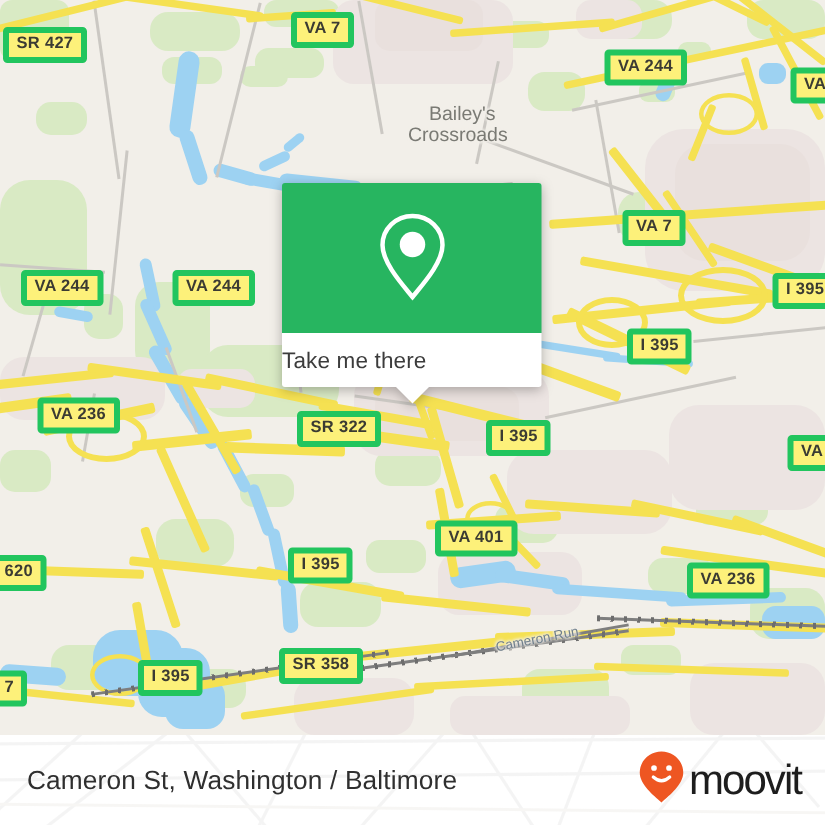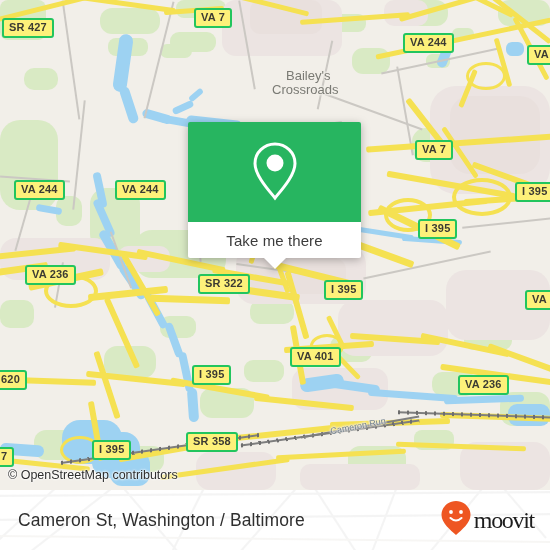--- a/index.html
+++ b/index.html
@@ -25,21 +25,21 @@
   .urban{background:#ece4e2;}
   .urban2{background:#e9e0dd;}
   .water{background:#9dd2f2;}
   .gr-thin{background:#cbc8c3;}
   .ylw{background:#f5e152;}
 
   
   .shield{
     position:absolute;
     background:#fdf17a;
-    border:2px solid #22c55e;
+    border:4px solid #22c55e;
     border-radius:3px;
     color:#3b3b33;
     font-size:11px;
     font-weight:bold;
     font-family:"Liberation Sans", sans-serif;
     padding:1px 5px 2px 5px;
     white-space:nowrap;
     line-height:13px;
     letter-spacing:.2px;
   }
@@ -96,21 +96,21 @@
   #popup-body{
     background:#27b560;
     height:100px;
     border-radius:2px 2px 0 0;
     display:flex;align-items:center;justify-content:center;
   }
   #popup-foot{
     background:#ffffff;
     height:36px;
     border-radius:0 0 2px 2px;
-    display:flex;align-items:center;justify-content:center;
+    display:flex;align-items:center;justify-content:flex-start;
     position:relative;
   }
   #popup-foot-label{
     color:#3c3c3c;font-size:15px;
     font-family:"Liberation Sans", sans-serif;
     letter-spacing:.1px;
   }
   #popup-tail{
     position:absolute;left:50%;margin-left:-11px;bottom:-11px;
     width:0;height:0;
@@ -141,22 +141,22 @@
   #place-title{
     color:#2f2f2f;
     font-size:17.5px;
     font-family:"Liberation Sans", sans-serif;
     letter-spacing:.1px;
     white-space:nowrap;
   }
   #brand{display:flex;align-items:center;gap:2px;}
   #brand-word{
     color:#1d1d1d;
-    font-size:24px;
-    font-family:Liberation Serif, serif;
+    font-size:28px;
+    font-family:Liberation Sans, sans-serif;
     letter-spacing:-1.3px;
     line-height:32px;
     font-weight:400;
   }
 </style>
 </head>
 <body>
 
 <div id="app">
 
@@ -386,21 +386,20 @@
       <div class="shield" style="left:525px;top:290px;">VA</div>
       <div class="shield" style="left:290px;top:347px;">VA 401</div>
       <div class="shield" style="left:-6px;top:370px;">620</div>
       <div class="shield" style="left:192px;top:365px;">I 395</div>
       <div class="shield" style="left:458px;top:375px;">VA 236</div>
       <div class="shield" style="left:-6px;top:447px;">7</div>
       <div class="shield" style="left:92px;top:440px;">I 395</div>
       <div class="shield" style="left:186px;top:432px;">SR 358</div>
     </div>
 
-    <div id="attrib">© OpenStreetMap contributors</div>
 
     <div id="popup">
       <div id="popup-body">
         <span>
           <svg class="pin-svg" width="52" height="64" viewBox="0 0 52 64">
             <path d="M26 4 C15 4 6 12.6 6 23.4 C6 35.5 20 50.5 26 58 C32 50.5 46 35.5 46 23.4 C46 12.6 37 4 26 4 Z" fill="none" stroke="#ffffff" stroke-width="3"></path>
             <circle cx="26" cy="23" r="8.5" fill="#ffffff"></circle>
           </svg>
         </span>
       </div>

